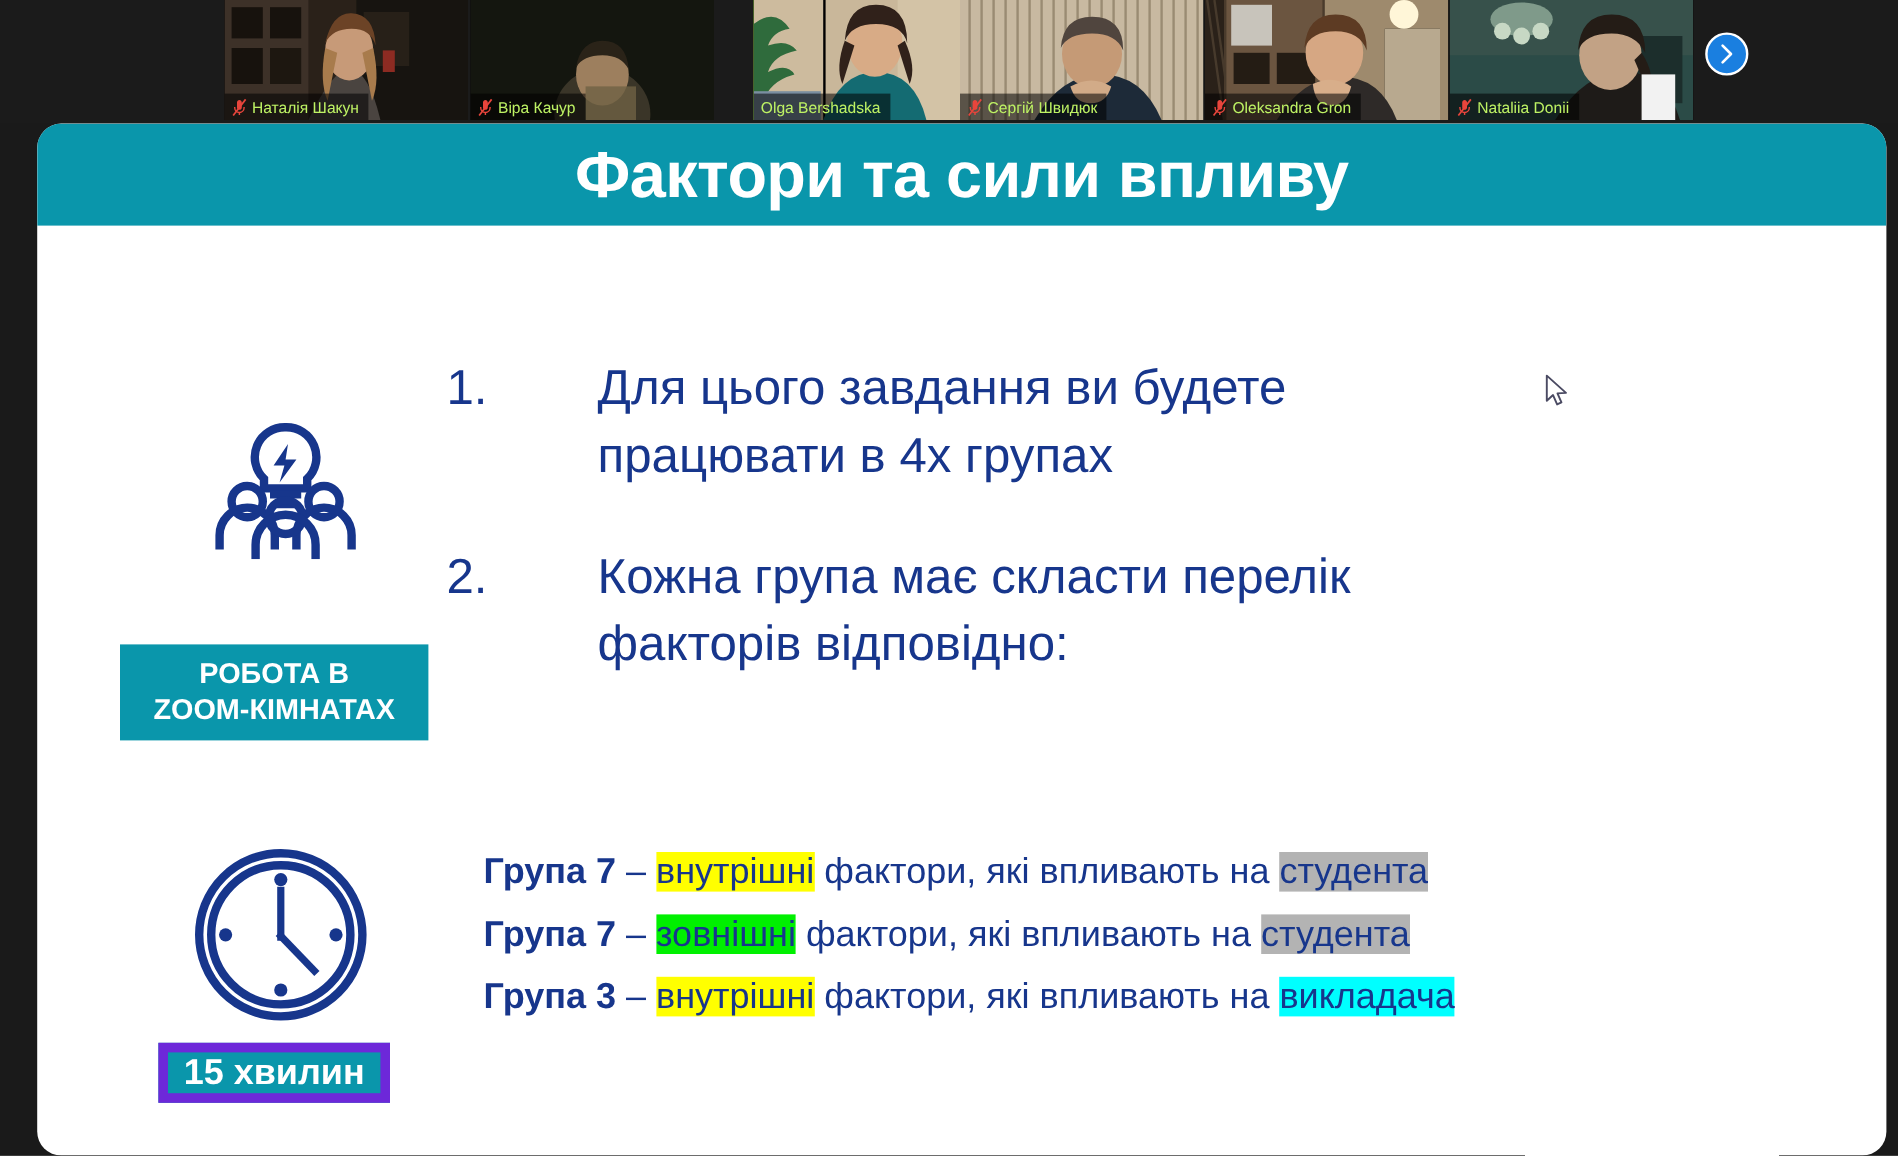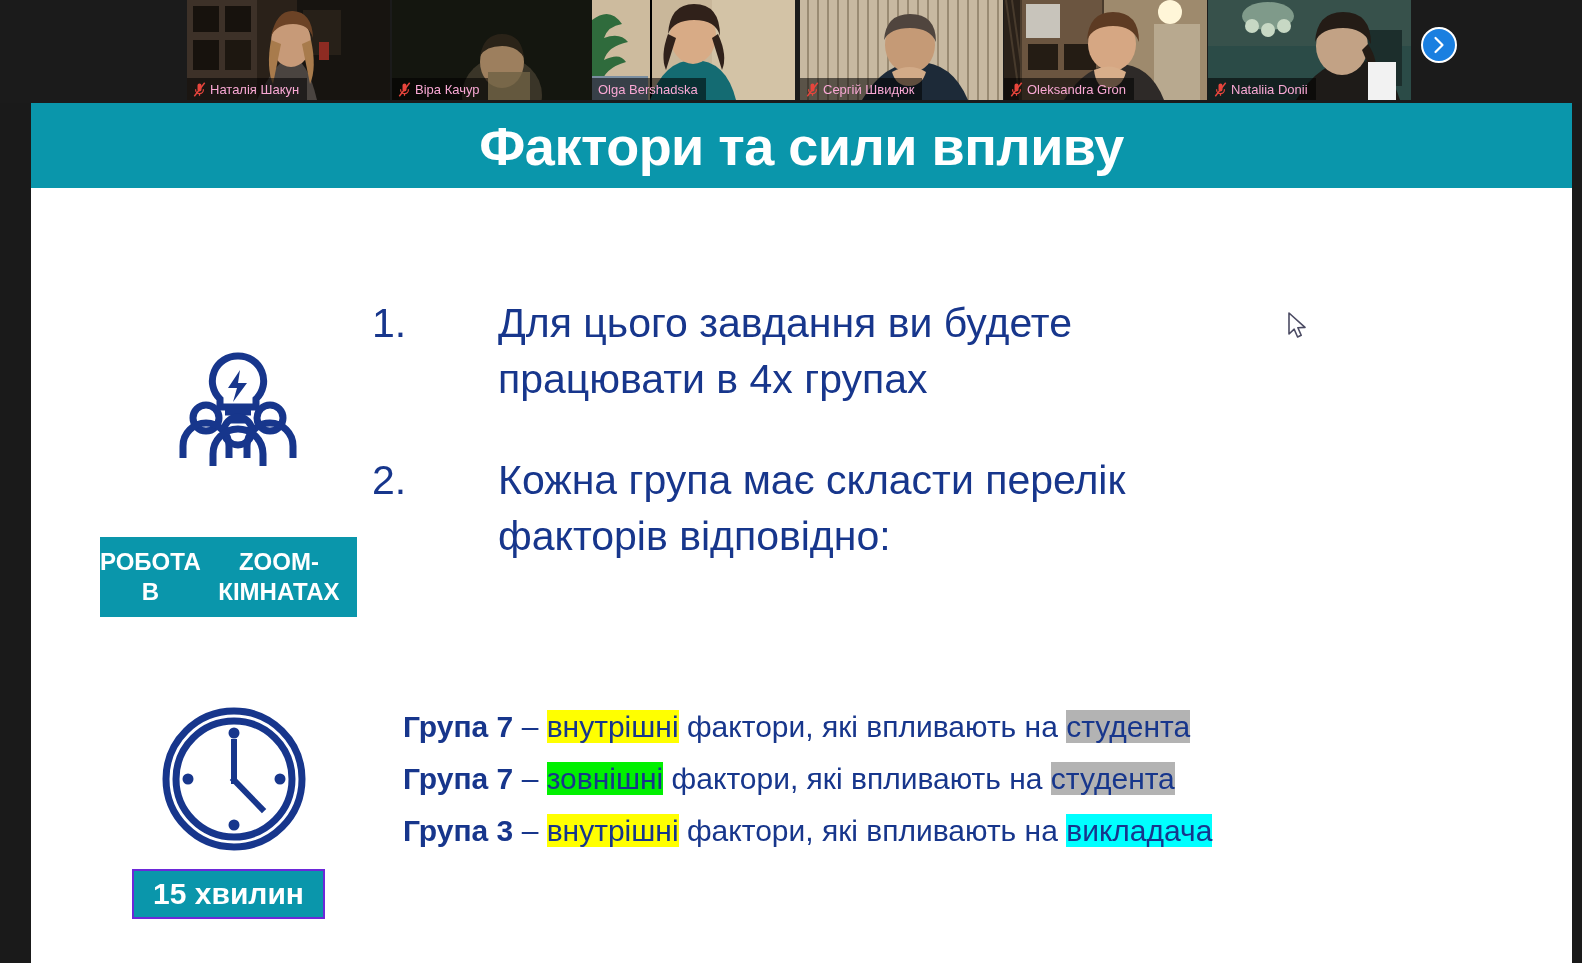--- a/index.html
+++ b/index.html
@@ -33,21 +33,21 @@
   .tile .namebar {
     position: absolute; left: 0; bottom: 0;
     max-width: 100%;
     height: 22px;
     display: flex; align-items: center; gap: 4px;
     padding: 0 8px 0 6px;
     background: rgba(0,0,0,0.55);
     box-sizing: border-box;
   }
   .tile .namebar .nm {
-    color: #f9a8d4; font-size: 13px; line-height: 13px;
+    color: #bef264; font-size: 13px; line-height: 13px;
     white-space: nowrap;
     font-family: "Liberation Sans", sans-serif;
   }
   .mic-muted { width: 13px; height: 15px; flex: 0 0 13px; display:block; }
 
   
   #next-arrow {
     position: absolute; left: 1421px; top: 27px;
     width: 36px; height: 36px; border-radius: 50%;
     background: #1a7fe0;
@@ -56,20 +56,21 @@
     display: flex; align-items: center; justify-content: center;
   }
 
   
   #slide {
     position: absolute;
     left: 31px; top: 103px;
     width: 1541px; height: 860px;
     background: #ffffff;
     overflow: hidden;
+    border-radius: 20px;
   }
   #title-bar {
     position: absolute; left: 0; top: 0;
     width: 1541px; height: 85px;
     background: #0a96ab;
     display: flex; align-items: center; justify-content: center;
   }
   #title-bar .title-text {
     color: #ffffff;
     font-size: 54px;
@@ -78,33 +79,33 @@
     font-family: "Liberation Sans", sans-serif;
     white-space: nowrap;
   }
 
   
   #team-icon { position: absolute; left: 137px; top: 243px; }
   #room-badge {
     position: absolute; left: 69px; top: 434px;
     width: 257px; height: 80px;
     background: #0a96ab;
-    display: flex; 
+    display: flex; flex-direction: column;
     align-items: center; justify-content: center;
     color: #ffffff; font-weight: bold;
     font-size: 24px; line-height: 30px;
     text-align: center;
     font-family: "Liberation Sans", sans-serif;
   }
   #clock-icon { position: absolute; left: 130px; top: 603px; }
   #time-badge {
     position: absolute; left: 101px; top: 766px;
     width: 193px; height: 50px;
     background: #0a96ab;
-    border: 2px solid #6d28d9;
+    border: 8px solid #6d28d9;
     box-sizing: border-box;
     display: flex; align-items: center; justify-content: center;
     color: #ffffff; font-weight: bold; font-size: 30px;
     font-family: "Liberation Sans", sans-serif;
   }
 
   
   .num-item {
     position: absolute;
     display: flex;
@@ -182,21 +183,21 @@
       <svg class="mic-muted" viewBox="0 0 13 15">
         <path d="M6.5 1.4c1.1 0 2 .9 2 2v4.1c0 1.1-.9 2-2 2s-2-.9-2-2V3.4c0-1.1.9-2 2-2z" fill="#e8453c"></path>
         <path d="M2.6 7.2v.6a3.9 3.9 0 0 0 7.8 0v-.6" stroke="#e8453c" stroke-width="1.2" fill="none"></path>
         <path d="M6.5 11.7v2.1" stroke="#e8453c" stroke-width="1.2"></path>
         <path d="M1.3 14.2L11.7.8" stroke="#e8453c" stroke-width="1.4"></path>
       </svg>
       <span class="nm">Віра Качур</span>
     </div>
   </div>
 
-  <div class="tile active" style="left:592px">
+  <div class="tile active" style="left:628px">
     <svg class="video" viewBox="0 0 203 100" preserveAspectRatio="none">
       <rect width="203" height="100" fill="#c9b79a"></rect>
       <rect x="0" y="0" width="60" height="100" fill="#b9a泥"></rect>
       <rect x="0" y="0" width="58" height="100" fill="#cdbb9e"></rect>
       <path d="M0 20 q18 -14 30 4 q-14 2 -18 14 q16 -6 24 4 q-20 4 -24 18 q16 -8 22 2 q-22 6 -26 24 l-8 14 z" fill="#2f6b3c"></path>
       <rect x="0" y="76" width="56" height="24" fill="#7a8ea0"></rect>
       <rect x="120" y="0" width="83" height="100" fill="#d3c3a6"></rect>
       <path d="M58 100 q14 -40 44 -40 q32 0 42 40z" fill="#146b72"></path>
       <ellipse cx="101" cy="36" rx="23" ry="28" fill="#d8ab86"></ellipse>
       <path d="M76 34 q2 -30 26 -30 q26 0 26 32 q-4 -16 -26 -16 q-20 0 -26 14z" fill="#30211a"></path>

